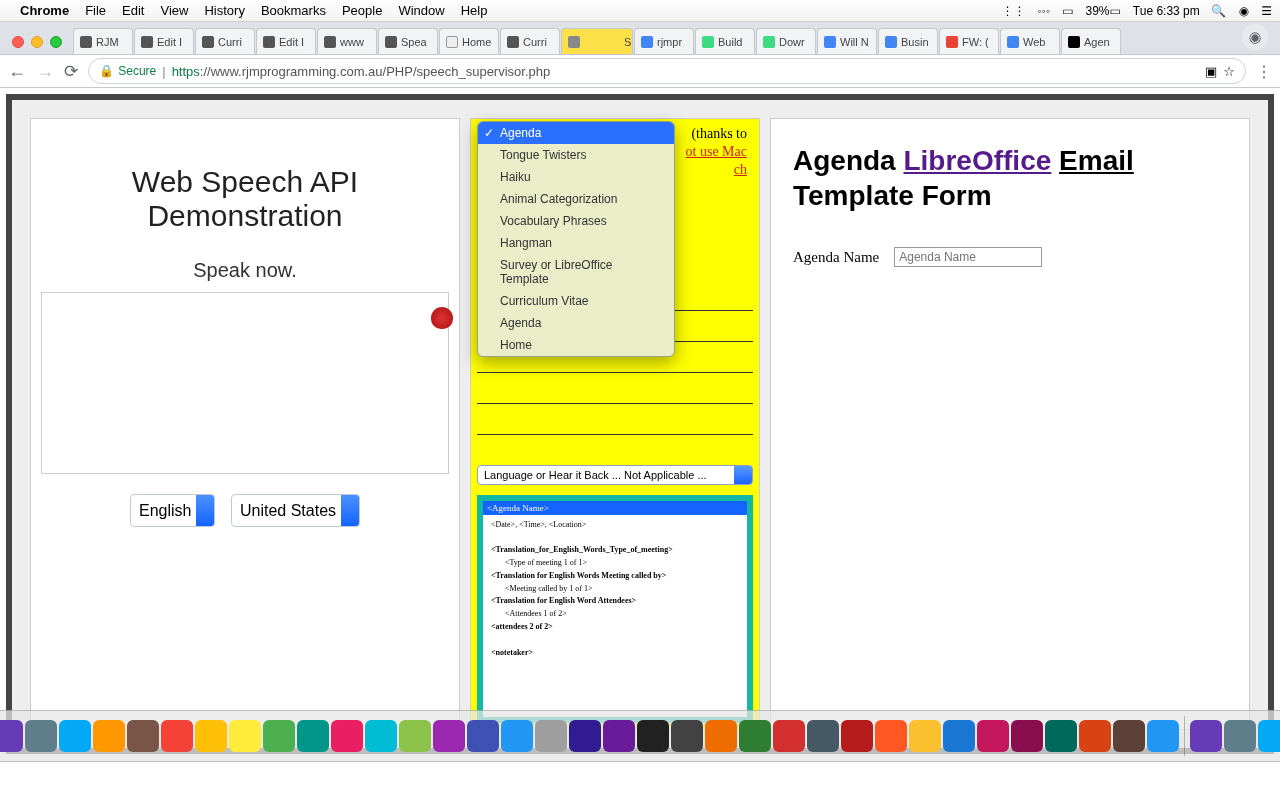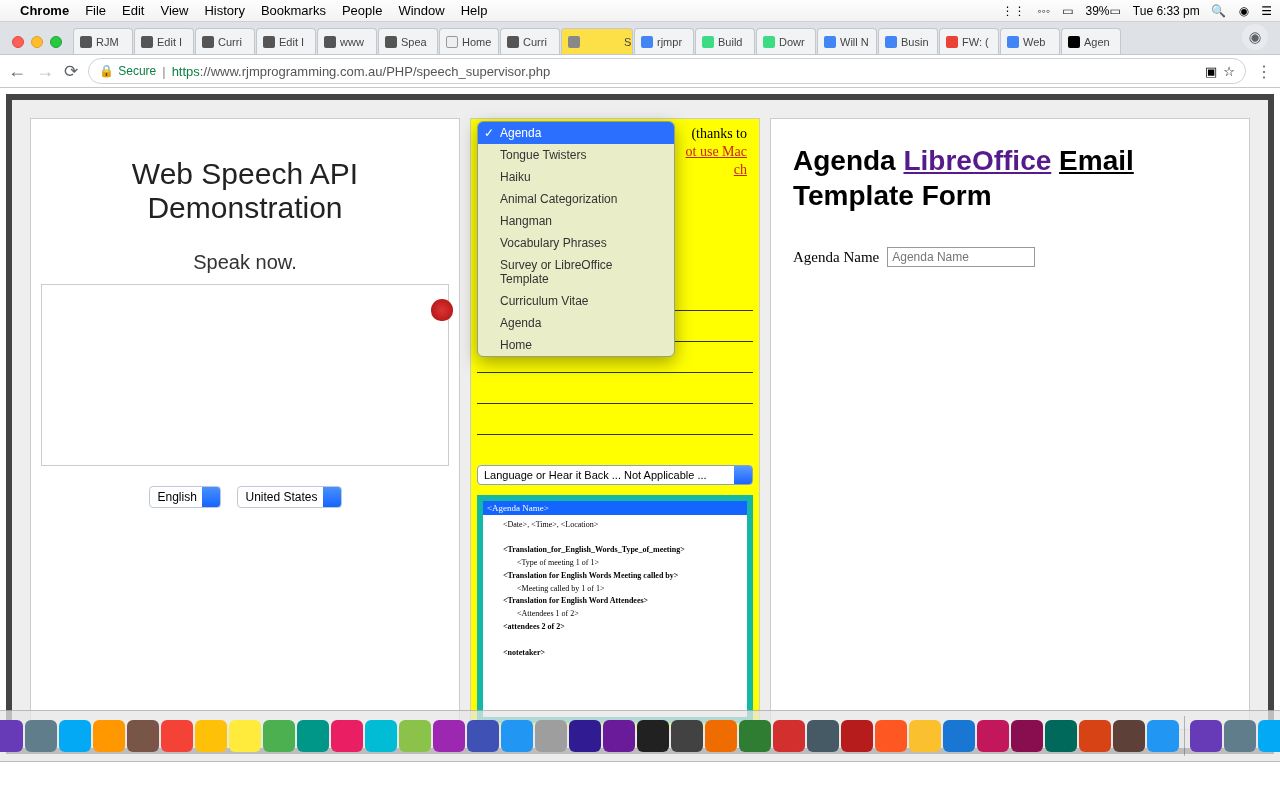--- a/index.html
+++ b/index.html
@@ -35,48 +35,48 @@
   .nav-arrow.dis{ color:#bfc2c7; }
   .reload{ font-size:17px; color:#5f6368; }
   .omnibox{ flex:1; height:26px; border:1px solid #d0d2d6; border-radius:14px; display:flex; align-items:center; padding:0 10px; font-size:13px; gap:6px; }
   .secure{ color:#0b8043; display:flex; align-items:center; gap:4px; font-size:12px; }
   .url{ color:#555; }
   .url .https{ color:#0b8043;margin-top:23px; }
   
   .viewport{ background:#fff; height:678px; position:relative; padding:6px 6px 0 6px; }
   .outer{ border:6px solid #444; height:660px; background:#eee; padding:18px 18px; display:flex; gap:10px; }
   .col{ background:#fff; border:1px solid #ccc; height:100%; }
-  .col1{ width:430px; padding:20px 10px; text-align:center; }
+  .col1{ width:430px; padding:28px 10px; text-align:center; }
   .col1 h1{ font-weight:300; font-size:30px; color:#222; margin-top:18px; }
   .col1 .speaknow{ font-size:20px; color:#333; margin:26px 0 10px; }
   .textarea-box{ border:1px solid #ccc; height:182px; margin:0 0 20px; background:#fff; position:relative; }
   .mic{ position:absolute; right:-5px; top:14px; width:22px; height:22px; background:radial-gradient(#d33,#a11); border-radius:50% 50% 45% 45%; }
   .selects{ display:flex; justify-content:center; gap:16px; }
-  .mac-select{ appearance:none; background:#fff; border:1px solid #bfc9d6; border-radius:4px; font-size:12px; padding:2px 22px 2px 8px; height:22px; position:relative; background-image:linear-gradient(#4a90ff,#1464ff); background-size:18px 100%; background-position:right; background-repeat:no-repeat; color:#000; }
+  .mac-select{ appearance:none; background:#fff; border:1px solid #bfc9d6; border-radius:4px; font-size:16px; padding:2px 22px 2px 8px; height:33px; position:relative; background-image:linear-gradient(#4a90ff,#1464ff); background-size:18px 100%; background-position:right; background-repeat:no-repeat; color:#000; }
   .mac-select::after{content:'';}
   .col2{ width:290px; background:#ffff00; position:relative; padding:6px; display:flex; flex-direction:column; }
   .thanks{ font-size:14px; color:#000; text-align:center; line-height:1.3; font-family:Georgia,serif; }
   .thanks .red{ color:#c22; text-decoration:underline; }
   .dropdown-open{ position:absolute; top:2px; left:6px; width:198px; background:#e9eec9; border:1px solid #9aa07a; border-radius:6px; box-shadow:0 6px 18px rgba(0,0,0,0.35); font-size:12px; overflow:hidden; z-index:10; }
   .dropdown-open .opt{ padding:4px 10px 4px 22px; color:#333; position:relative; }
   .dropdown-open .opt.sel{ background:#2b6fff; color:#fff; }
   .dropdown-open .opt.sel::before{ content:'✓'; position:absolute; left:6px; }
   .yellow-lines{ margin-top:100px; }
   .yellow-lines hr{ border:none; border-top:1px solid #333; margin:30px 0; }
   .lang-sel{ appearance:none; width:100%; background:#fff; border:1px solid #8aa0c8; border-radius:4px; font-size:11px; padding:3px 22px 3px 6px; background-image:linear-gradient(#5a9bff,#1b63ff); background-size:18px 100%; background-position:right; background-repeat:no-repeat; }
   .preview{ margin-top:10px; background:#fff; border:6px solid #14b8a6; flex:1; font-family:"Times New Roman",serif; font-size:8px; overflow:hidden; }
   .preview .hdr{ background:#1464ff; color:#fff; padding:2px 4px; font-size:9px; }
-  .preview .body{ padding:4px 20px; line-height:1.6; }
+  .preview .body{ padding:4px 8px; line-height:1.6; }
   .preview b{ font-weight:bold; font-size:8px; }
   .preview .ind{ margin-left:14px; }
   .col3{ flex:1; padding:24px 22px; }
   .col3 h2{ font-family:Liberation Sans, sans-serif; font-size:28px; font-weight:700; line-height:1.25; }
   .col3 h2 a{ color:#551a8b; text-decoration:underline; }
   .col3 h2 .u{ text-decoration:underline; color:#000; }
-  .col3 .field{ margin-top:34px; font-size:15px; font-family:"Times New Roman",serif; display:flex; align-items:center; gap:8px; }
+  .col3 .field{ margin-top:34px; font-size:15px; font-family:"Times New Roman",serif; display:flex; align-items:center; gap:15px; }
   .col3 .field input{ border:1px solid #999; font-size:12px; padding:2px 4px; width:148px; }
   
   .dock-wrap{ position:absolute; bottom:0; left:0; right:0; height:56px; display:flex; justify-content:center; }
   .dock{ background:rgba(230,230,230,0.75); border:1px solid rgba(0,0,0,0.2); border-radius:6px; height:52px; margin-bottom:2px; display:flex; align-items:center; padding:0 6px; gap:2px; }
   .dock .dicon{ width:32px; height:32px; border-radius:6px; background:#888; flex-shrink:0; }
   .dock .sep{ width:1px; height:40px; background:rgba(0,0,0,0.25); margin:0 3px; }
 </style>
 </head>
 <body>
 
@@ -228,22 +228,22 @@
             <span>(thanks to</span><br>
             <span class="red">ot use Mac</span><br>
             <span class="red">ch</span>
           </div>
         </div>
         <div class="dropdown-open" id="dropdown-open">
             <div class="opt sel">Agenda</div>
             <div class="opt">Tongue Twisters</div>
             <div class="opt">Haiku</div>
             <div class="opt">Animal Categorization</div>
+            <div class="opt">Vocabulary Phrases</div>
             <div class="opt">Hangman</div>
-            <div class="opt">Vocabulary Phrases</div>
             <div class="opt">Survey or LibreOffice Template</div>
             <div class="opt">Curriculum Vitae</div>
             <div class="opt">Agenda</div>
             <div class="opt">Home</div>
           </div>
         <div class="yellow-lines">
           <hr>
             <hr>
             <hr>
             <hr>

